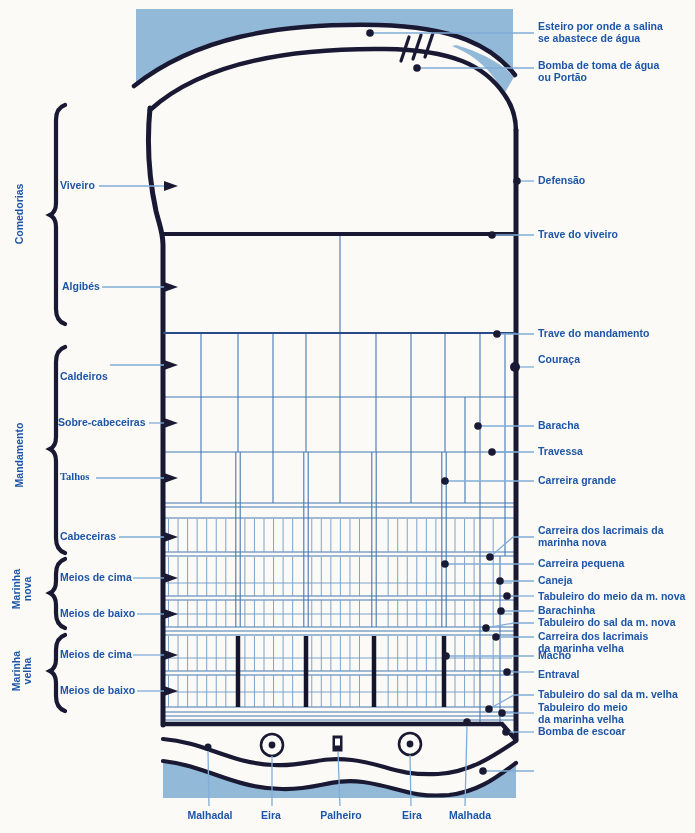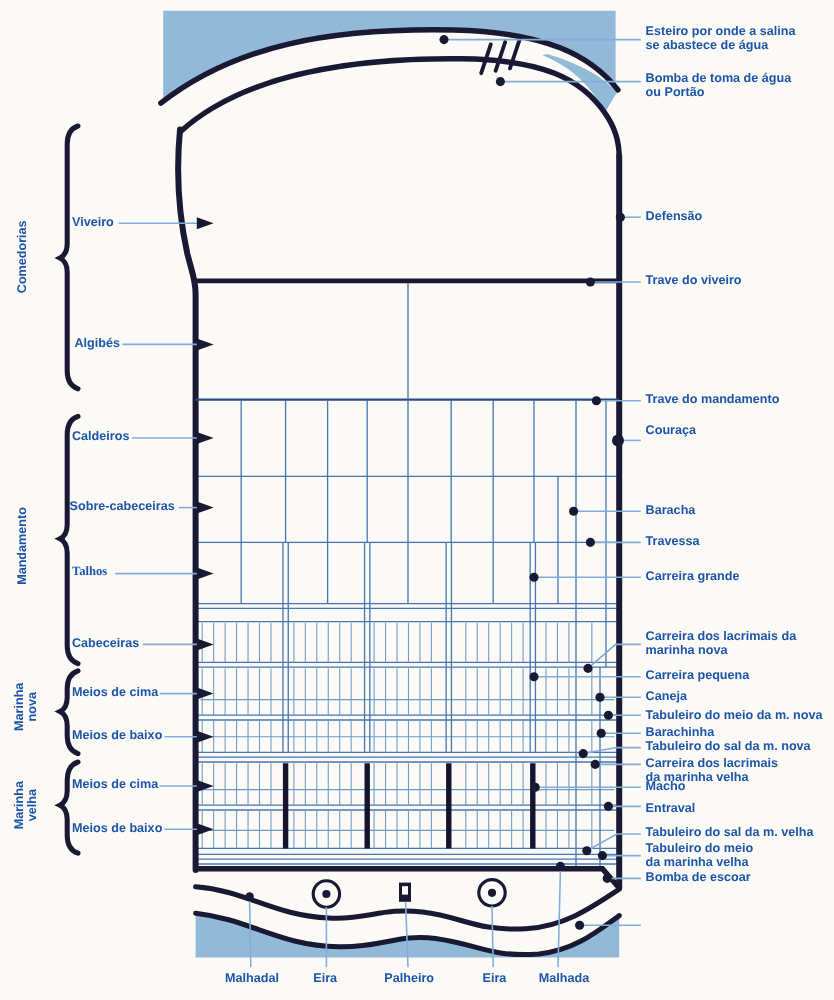--- a/index.html
+++ b/index.html
@@ -349,21 +349,21 @@
 
   <div class="rot" style="left:19px;top:214px;">Comedorias</div>
   <div class="rot" style="left:19px;top:455px;">Mandamento</div>
   <div class="rot" style="left:22px;top:589px;">Marinha
 nova</div>
   <div class="rot" style="left:22px;top:671px;">Marinha
 velha</div>
 
   <div class="lbl" style="left:60px;top:179px;">Viveiro</div>
   <div class="lbl" style="left:62px;top:280px;">Algibés</div>
-  <div class="lbl" style="left:60px;top:358px;">Caldeiros</div>
+  <div class="lbl" style="left:60px;top:370px;">Caldeiros</div>
   <div class="lbl" style="left:58px;top:416px;">Sobre-cabeceiras</div>
   <div class="lbl" style="left:60px;top:471px;font-family:Liberation Serif, serif;">Talhos</div>
   <div class="lbl" style="left:60px;top:530px;">Cabeceiras</div>
   <div class="lbl" style="left:60px;top:571px;">Meios de cima</div>
   <div class="lbl" style="left:60px;top:607px;">Meios de baixo</div>
   <div class="lbl" style="left:60px;top:648px;">Meios de cima</div>
   <div class="lbl" style="left:60px;top:684px;">Meios de baixo</div>
 
   <div class="lbl" style="left:538px;top:59px;">Bomba de toma de água
 ou Portão</div>

